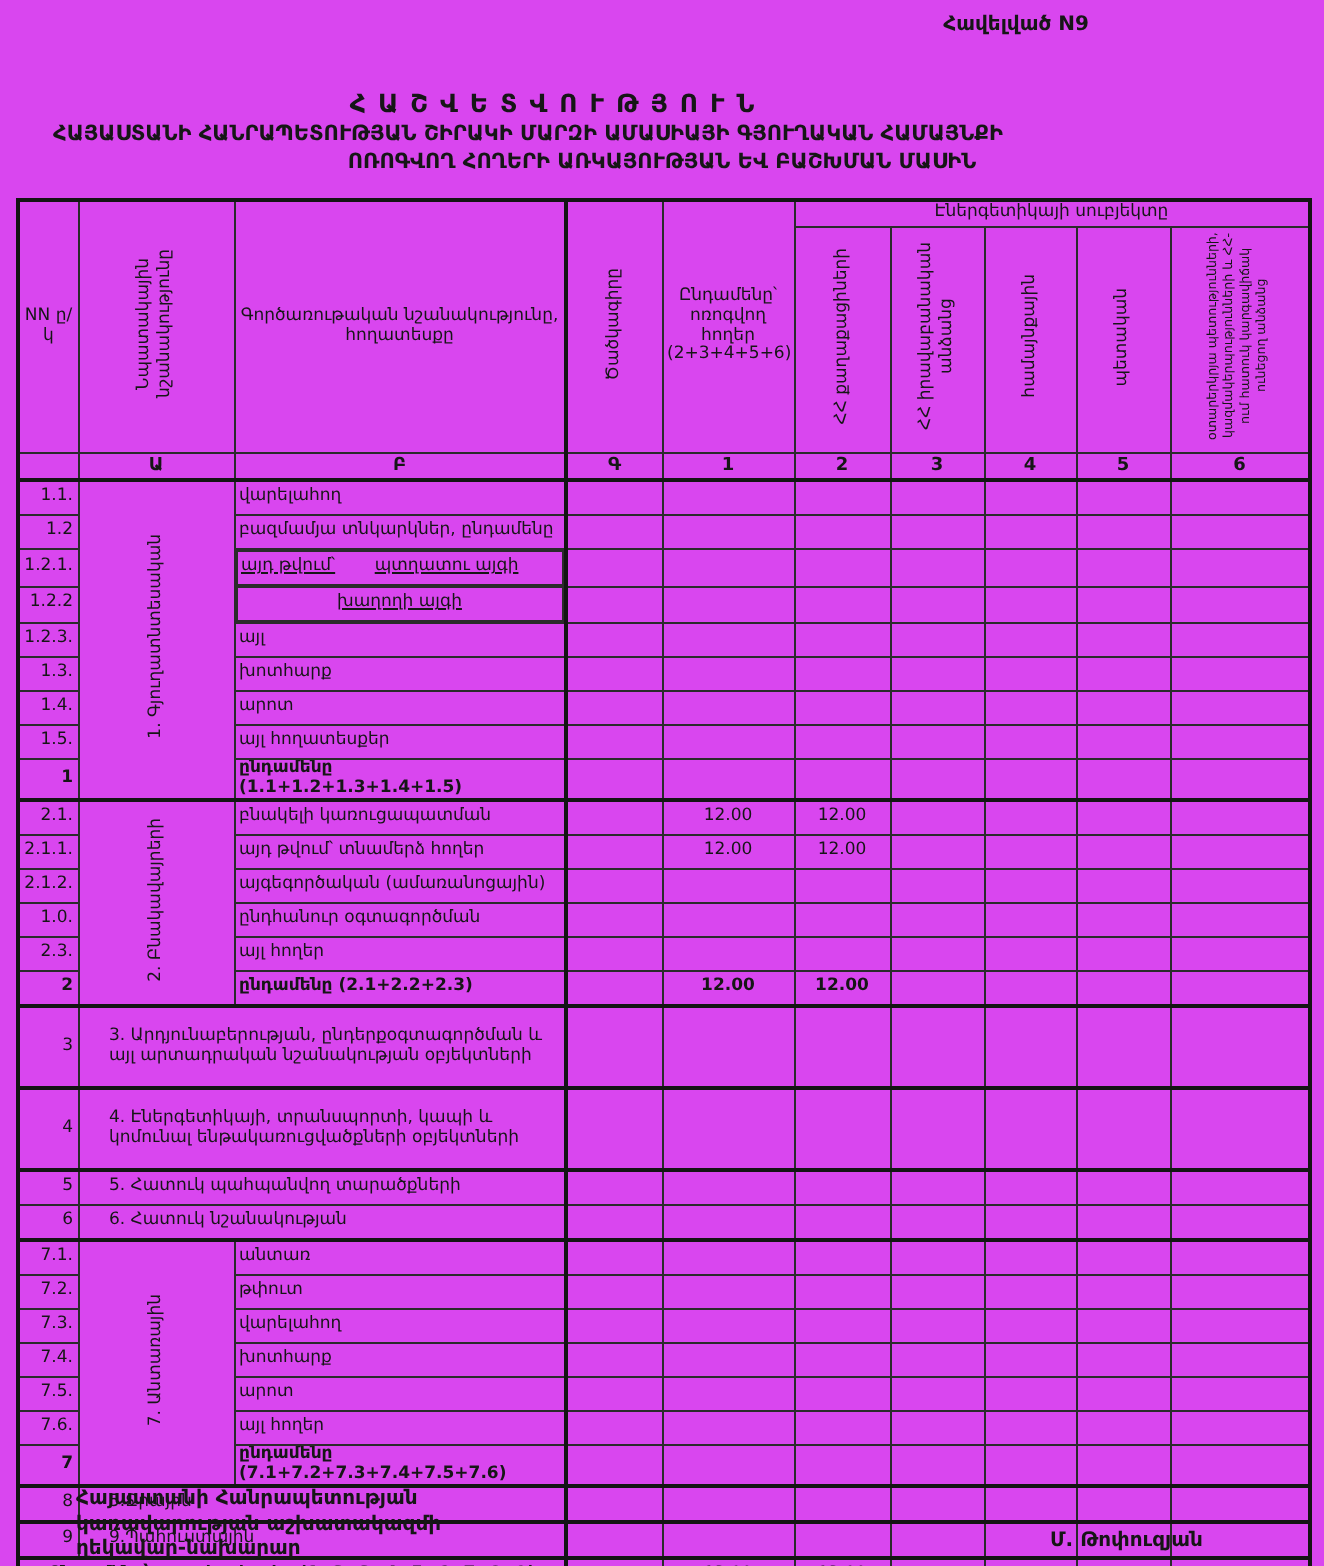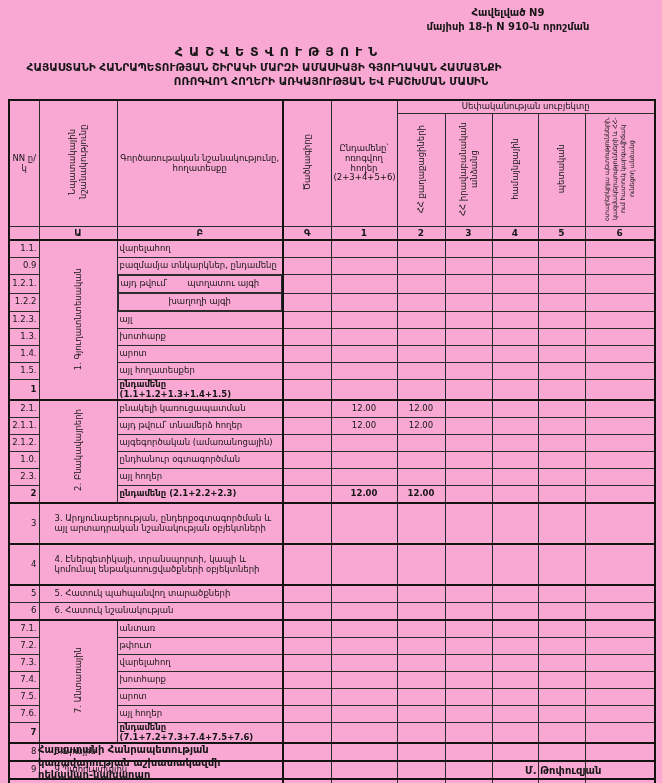--- a/index.html
+++ b/index.html
@@ -2,21 +2,21 @@
 <html><head>
 <meta charset="utf-8">
 <style>
   html,body{margin:0;padding:0;}
   body{
     width:662px;height:783px;background:#f6f6f4;overflow:hidden;
     font-family:"DejaVu Sans", sans-serif;color:#161616;
     position:relative;
     -webkit-font-smoothing:none;
   }
-  .page{position:absolute;inset:0;background:#f9a8d4;}
+  .page{position:absolute;inset:0;background:#d946ef;}
 
   
   .appendix{position:absolute;left:360px;top:6px;width:296px;text-align:center;
     font-weight:bold;font-size:10px;line-height:13.5px;}
 
   
   .title1{position:absolute;left:0;top:44px;width:558px;text-align:center;
     font-weight:bold;font-size:12.5px;letter-spacing:6px;}
   .title2{position:absolute;left:0;top:61px;width:528px;text-align:center;
     font-weight:bold;font-size:10.5px;}
@@ -41,39 +41,38 @@
   th .vert{max-height:108px;}
   .grp{text-align:center;}
   .grp .vert{font-size:8.5px;max-height:140px;}
   .c6h .vert{font-size:6.3px;line-height:1.3;}
 
   .total-h{font-size:8px;}
   .no{text-align:right;font-size:8.5px;}
   .lbl{text-align:left;}
   .lbl.sec{padding-left:15px;}
   .lbl.grand{text-align:center;font-weight:bold;}
-  .split{display:flex;align-items:center;}
+  .split{display:flex;align-items:center;text-decoration:underline;}
   .split .ctr{flex:1;text-align:center;}
   .val{text-align:center;}
   .b{font-weight:bold;}
   .code{border-left:2px solid #141414;}
 
   
   .footer-left{position:absolute;left:38px;top:744px;font-weight:bold;
     font-size:10px;line-height:12.5px;}
   .signature{position:absolute;left:525px;top:765px;font-weight:bold;font-size:10px;}
 </style>
 </head>
 <body>
 
 <div class="page">
 
   <div class="appendix">
     <div>Հավելված N9</div>
-    <div>մայիսի 18-ի N 910-ն որոշման</div>
   </div>
 
   <div class="title1">ՀԱՇՎԵՏՎՈՒԹՅՈՒՆ</div>
   <div class="title2">ՀԱՅԱՍՏԱՆԻ ՀԱՆՐԱՊԵՏՈՒԹՅԱՆ ՇԻՐԱԿԻ ՄԱՐԶԻ ԱՄԱՍԻԱՅԻ ԳՅՈՒՂԱԿԱՆ ՀԱՄԱՅՆՔԻ</div>
   <div class="title3">ՈՌՈԳՎՈՂ ՀՈՂԵՐԻ ԱՌԿԱՅՈՒԹՅԱՆ ԵՎ ԲԱՇԽՄԱՆ ՄԱՍԻՆ</div>
 
   <table>
     <colgroup>
       <col style="width:30px">
         <col style="width:78px">
@@ -86,21 +85,21 @@
         <col style="width:47px">
       <col style="width:70px">
     </colgroup>
     <thead>
       <tr class="band">
         <th rowspan="2">NN ը/կ</th>
         <th rowspan="2"><span class="vert">Նպատակային նշանակությունը</span></th>
         <th rowspan="2">Գործառութական նշանակությունը, հողատեսքը</th>
         <th rowspan="2" class="code"><span class="vert">Ծածկագիրը</span></th>
         <th rowspan="2" class="total-h">Ընդամենը՝ ոռոգվող հողեր (2+3+4+5+6)</th>
-        <th colspan="5">Սեփականության սուբյեկտը</th>
+        <th colspan="5">Էներգետիկայի սուբյեկտը</th>
       </tr>
       <tr class="sub">
         <th><span class="vert">ՀՀ քաղաքացիների</span></th>
         <th><span class="vert">ՀՀ իրավաբանական անձանց</span></th>
         <th><span class="vert">համայնքային</span></th>
         <th><span class="vert">պետական</span></th>
         <th class="c6h"><span class="vert">օտարերկրյա պետությունների, կազմակերպությունների և ՀՀ-ում հատուկ կարգավիճակ ունեցող անձանց</span></th>
       </tr>
       <tr class="letters">
         <th></th>
@@ -122,21 +121,21 @@
           <td class="lbl">վարելահող</td>
           <td class="code"></td>
           <td class="val"></td>
           <td class="val"></td>
           <td class="val"></td>
           <td class="val"></td>
           <td class="val"></td>
           <td class="val"></td>
         </tr>
         <tr>
-          <td class="no">0.9</td>
+          <td class="no">1.2</td>
           <td class="lbl">բազմամյա տնկարկներ, ընդամենը</td>
           <td class="code"></td>
           <td class="val"></td>
           <td class="val"></td>
           <td class="val"></td>
           <td class="val"></td>
           <td class="val"></td>
           <td class="val"></td>
         </tr>
         <tr>

